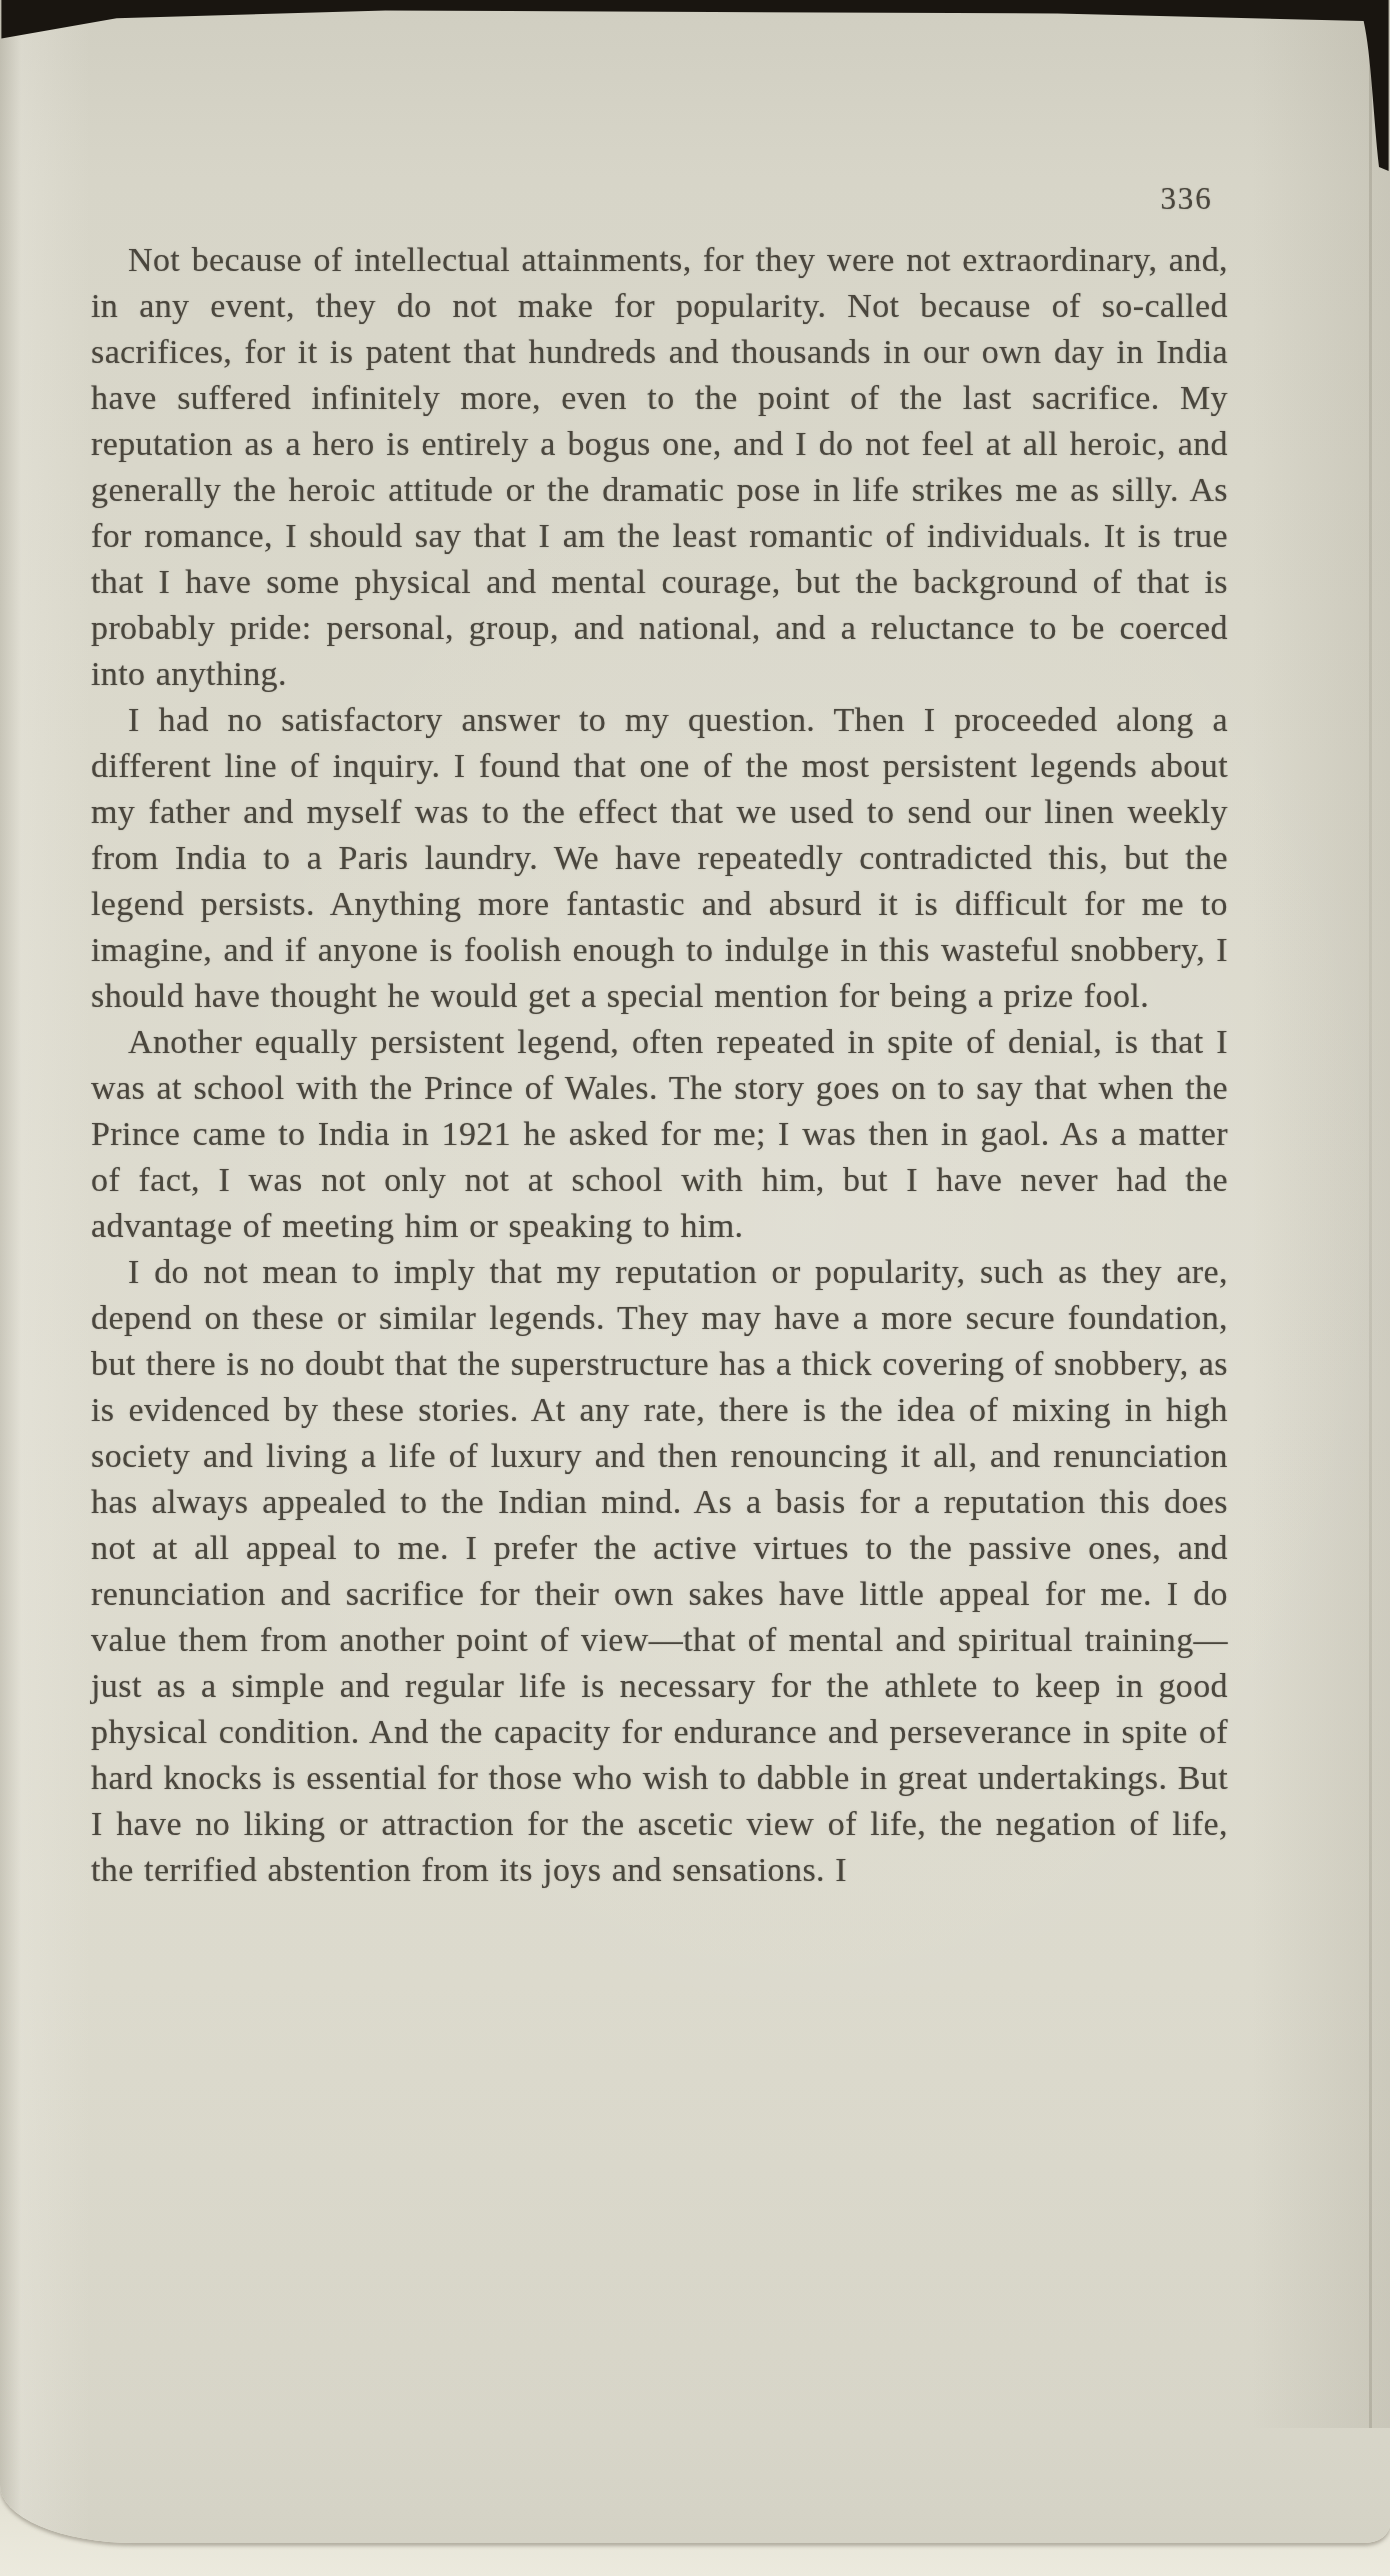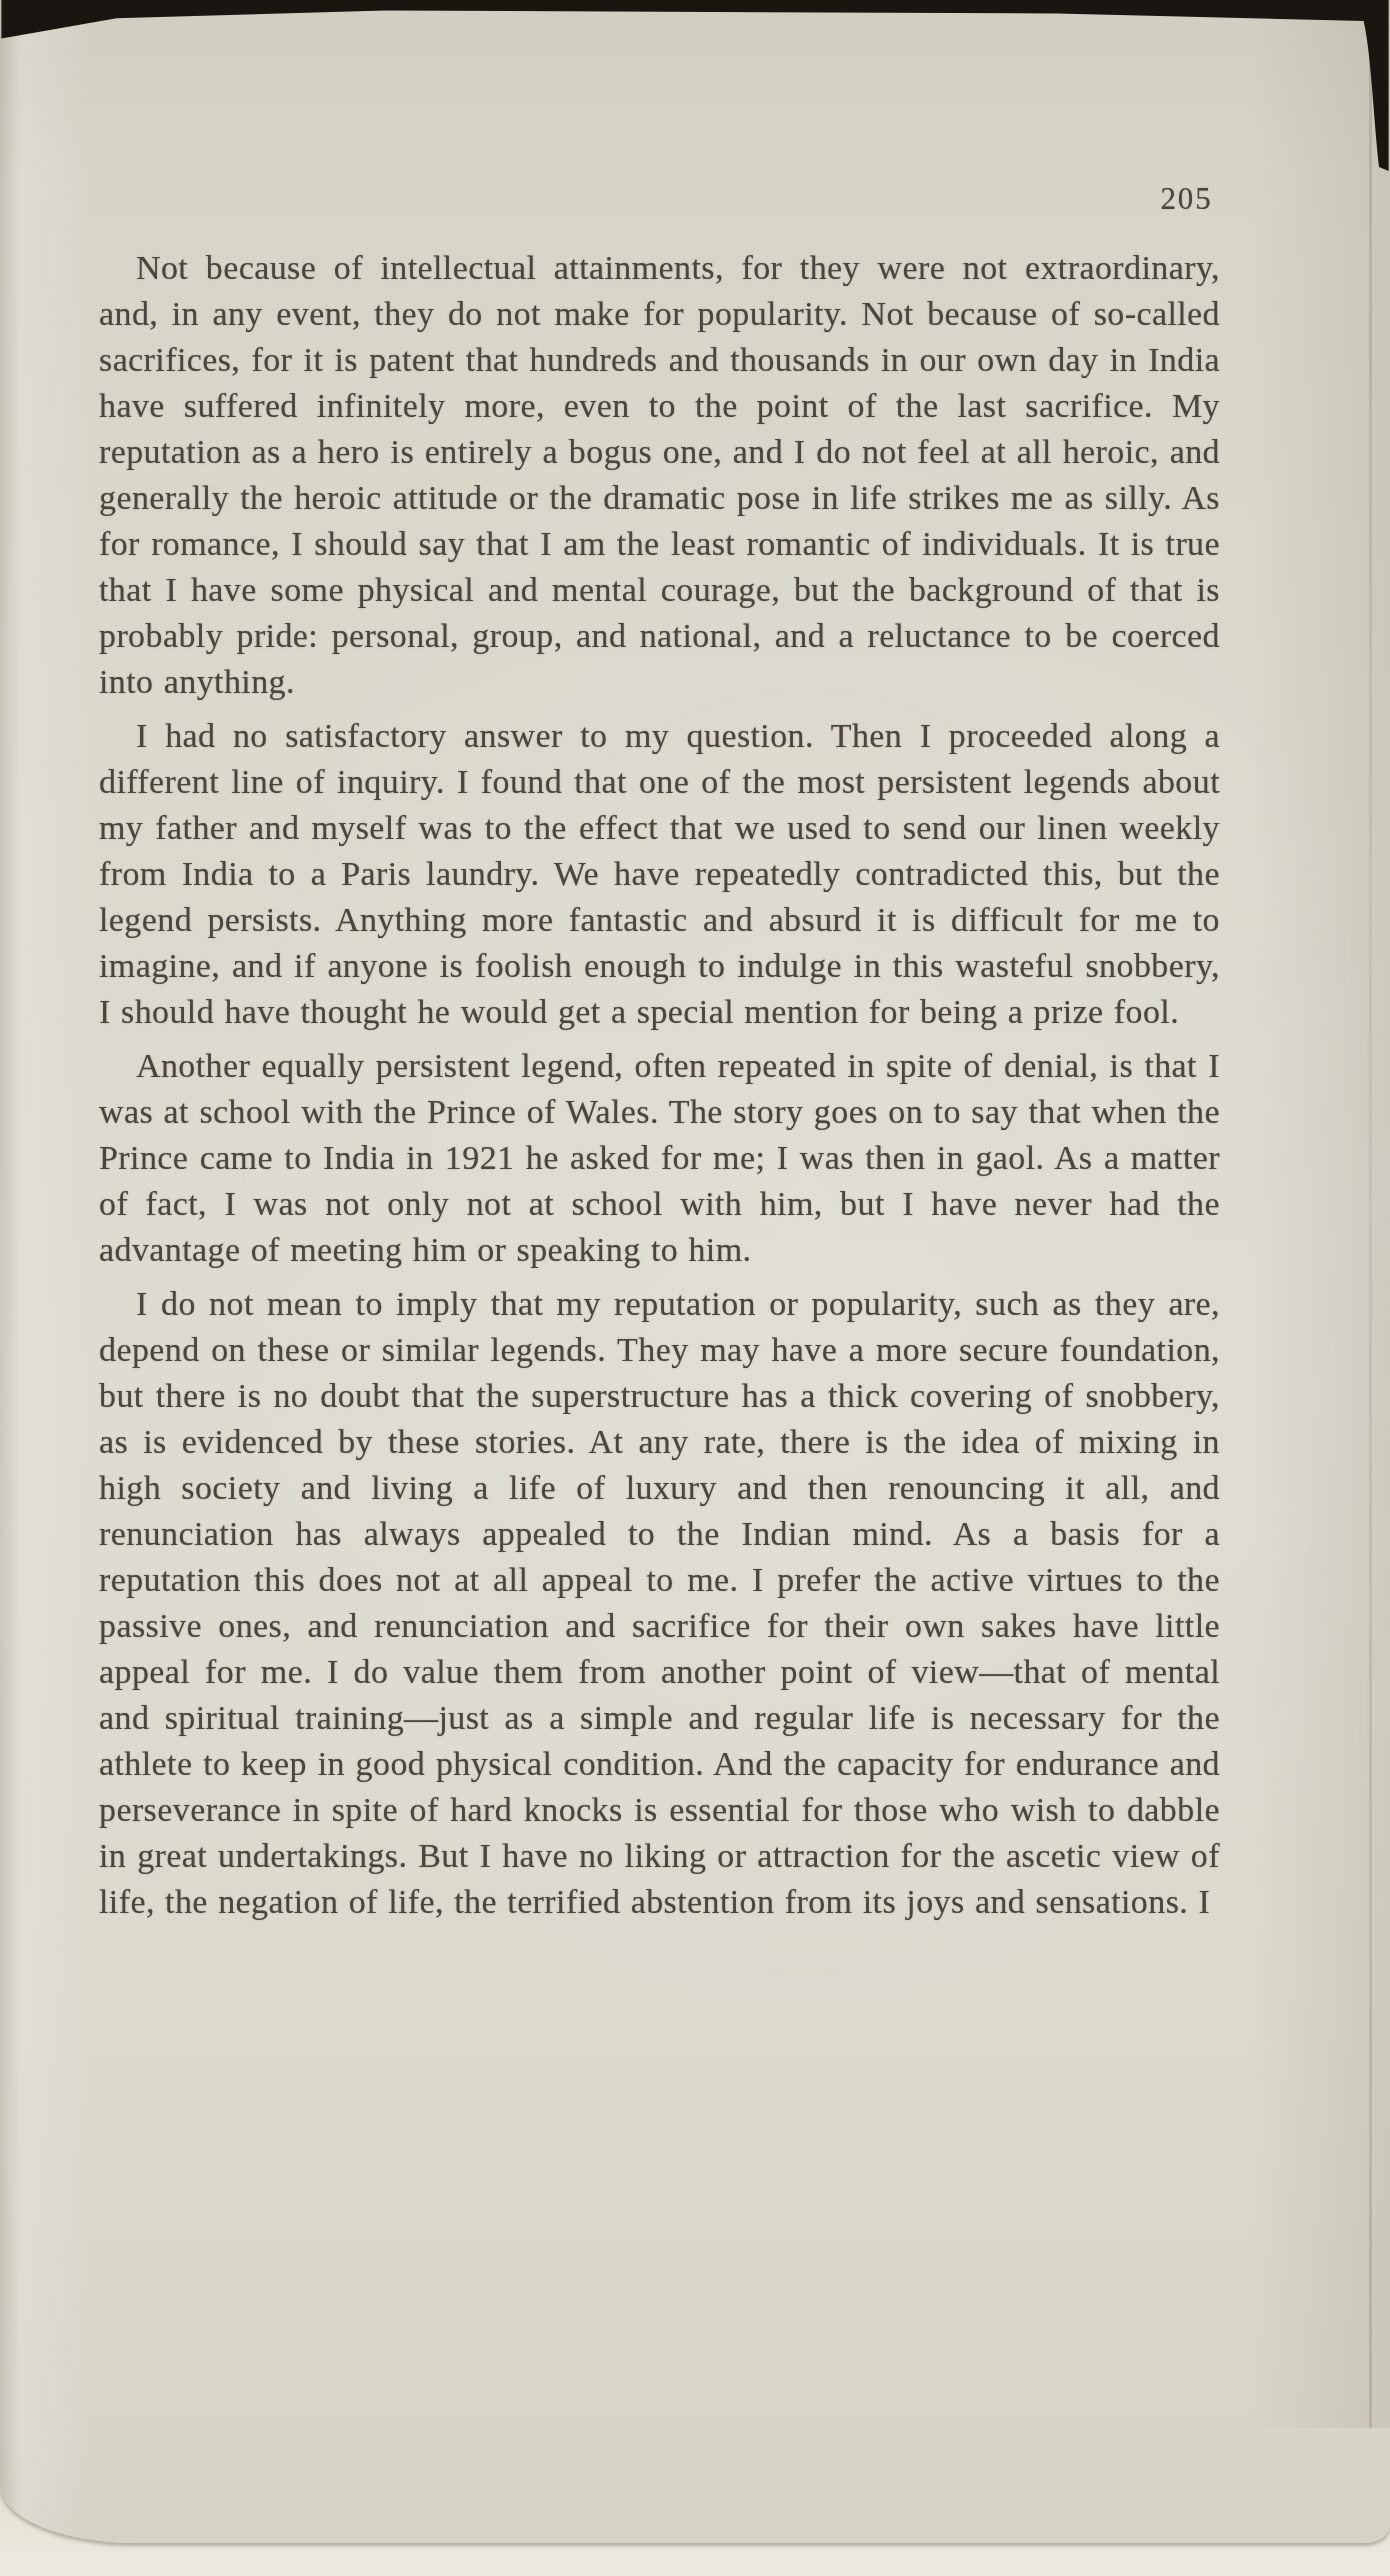--- a/index.html
+++ b/index.html
@@ -74,38 +74,38 @@
     position: absolute;
     top: 237px; left: 91px; width: 1137px;
     color: var(--ink, #4a463d);
     font-size: 34px;
     line-height: 46px;
     letter-spacing: 0.4px;
     word-spacing: 1.4px;
     text-shadow: 0 0 1.3px rgba(74,70,61,0.5);
   }
   .body-text p {
-    margin: 8px;
+    margin: 0;
     text-align: justify;
     text-indent: 37px;
   }
 </style>
 </head>
 <body>
 
 <div class="photo">
 
   <div class="under-pages"></div>
 
   <div class="sheet">
     <div class="right-edge-shade"></div>
     <div class="crease"></div>
 
     <div class="page-header">
-      <div class="page-number">205</div>
+      <div class="page-number">336</div>
     </div>
 
     <div class="body-text">
       <p>Not because of intellectual attainments, for they were not extraordinary, and, in any event, they do not make for popularity. Not because of so-called sacrifices, for it is patent that hundreds and thousands in our own day in India have suffered infinitely more, even to the point of the last sacrifice. My reputation as a hero is entirely a bogus one, and I do not feel at all heroic, and generally the heroic attitude or the dramatic pose in life strikes me as silly. As for romance, I should say that I am the least romantic of individuals. It is true that I have some physical and mental courage, but the background of that is probably pride: personal, group, and national, and a reluctance to be coerced into anything.</p>
       <p>I had no satisfactory answer to my question. Then I proceeded along a different line of inquiry. I found that one of the most persistent legends about my father and myself was to the effect that we used to send our linen weekly from India to a Paris laundry. We have repeatedly contradicted this, but the legend persists. Anything more fantastic and absurd it is difficult for me to imagine, and if anyone is foolish enough to indulge in this wasteful snobbery, I should have thought he would get a special mention for being a prize fool.</p>
       <p>Another equally persistent legend, often repeated in spite of denial, is that I was at school with the Prince of Wales. The story goes on to say that when the Prince came to India in 1921 he asked for me; I was then in gaol. As a matter of fact, I was not only not at school with him, but I have never had the advantage of meeting him or speaking to him.</p>
       <p>I do not mean to imply that my reputation or popularity, such as they are, depend on these or similar legends. They may have a more secure foundation, but there is no doubt that the superstructure has a thick covering of snobbery, as is evidenced by these stories. At any rate, there is the idea of mixing in high society and living a life of luxury and then renouncing it all, and renunciation has always appealed to the Indian mind. As a basis for a reputation this does not at all appeal to me. I prefer the active virtues to the passive ones, and renunciation and sacrifice for their own sakes have little appeal for me. I do value them from another point of view—that of mental and spiritual training—just as a simple and regular life is necessary for the athlete to keep in good physical condition. And the capacity for endurance and perseverance in spite of hard knocks is essential for those who wish to dabble in great undertakings. But I have no liking or attraction for the ascetic view of life, the negation of life, the terrified abstention from its joys and sensations. I</p>
     </div>
   </div>
 

